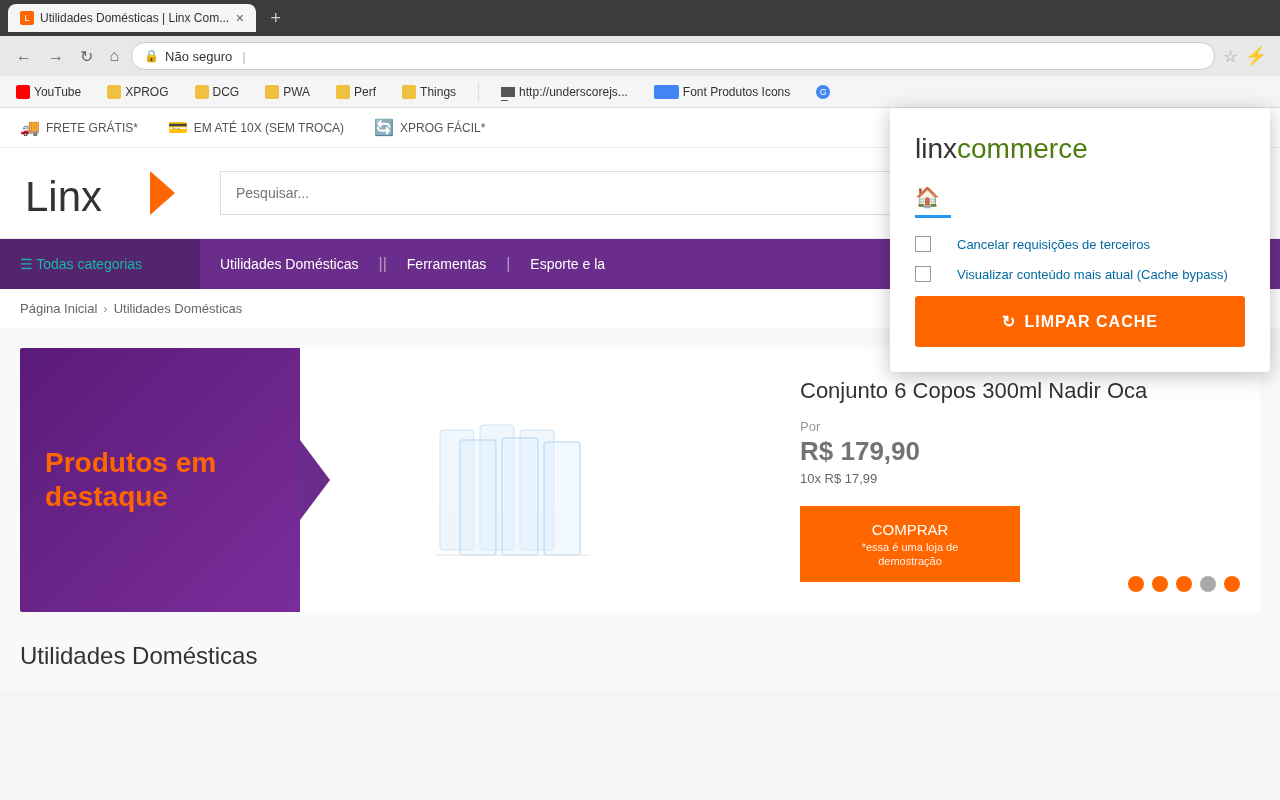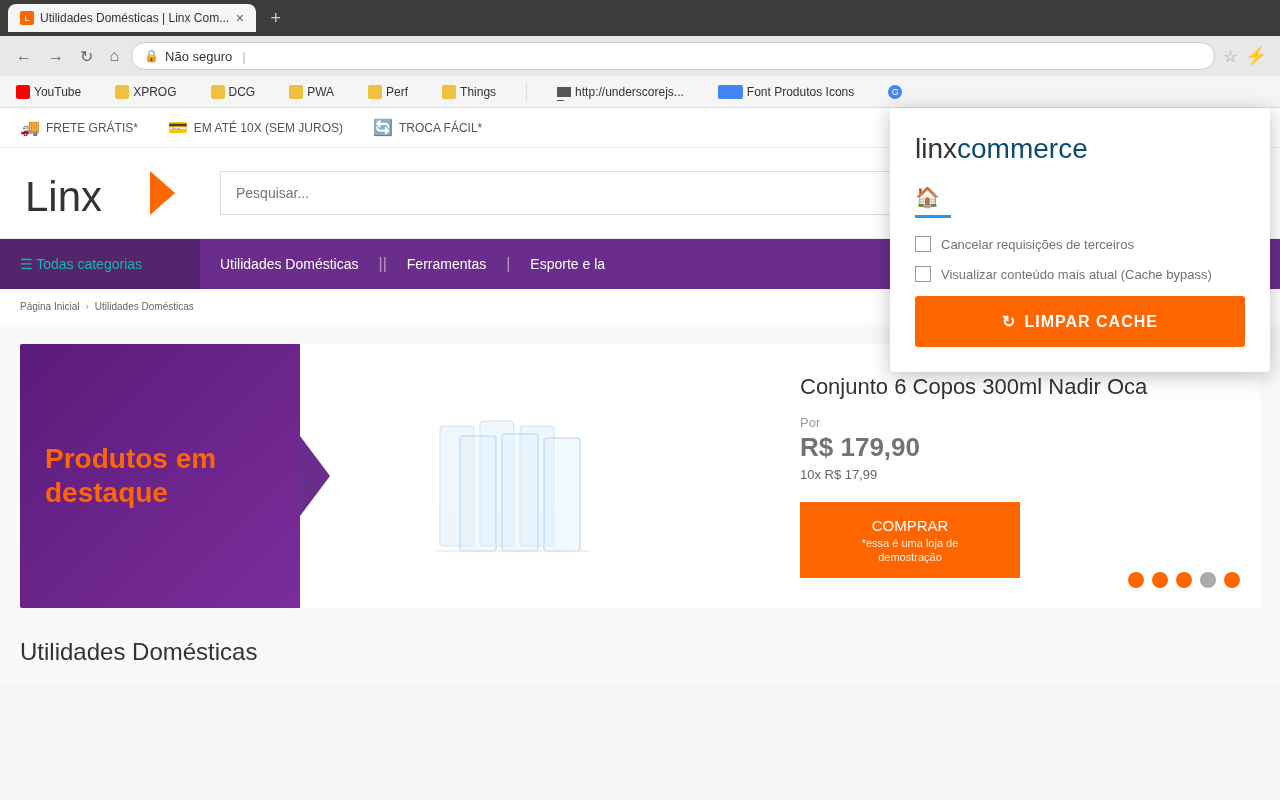--- a/index.html
+++ b/index.html
@@ -80,21 +80,21 @@
     .star-btn { background: none; border: none; font-size: 16px; color: #999; cursor: pointer; }
 
     
     .bookmarks-bar {
       background: #f5f5f5;
       border-bottom: 1px solid #ddd;
       height: 32px;
       display: flex;
       align-items: center;
       padding: 0 8px;
-      gap: 18px;
+      gap: 10px;
     }
     .bookmark-item {
       display: flex;
       align-items: center;
       gap: 4px;
       padding: 4px 8px;
       border-radius: 4px;
       font-size: 12px;
       color: #333;
       cursor: pointer;
@@ -191,21 +191,21 @@
       display: flex;
       align-items: center;
       font-size: 14px;
       white-space: nowrap;
     }
     .nav-sep { color: rgba(255,255,255,0.5); font-size: 16px; }
 
     
     .breadcrumb {
       padding: 12px 20px;
-      font-size: 10px;
+      font-size: 13px;
       color: #666;
       display: flex;
       align-items: center;
       gap: 6px;
       background: white;
     }
     .breadcrumb-sep { color: #999; }
     .breadcrumb-link { color: #666; text-decoration: none; }
     .breadcrumb-current { color: #666; }
 
@@ -312,42 +312,42 @@
       z-index: 200;
     }
     .popup-logo {
       display: flex;
       align-items: center;
       margin-bottom: 20px;
       font-size: 28px;
       font-weight: 300;
       color: #333;
     }
-    .popup-logo-commerce { color: #0c4a6e; font-size: 28px; font-weight: 300; }
+    .popup-logo-commerce { color: #4d7c0f; font-size: 28px; font-weight: 300; }
     .popup-home-btn {
       display: block;
       margin-bottom: 6px;
     }
     .home-icon {
       font-size: 20px;
       color: #2196f3;
     }
     .popup-home-underline {
       width: 36px;
       height: 3px;
       background: #2196f3;
       margin-bottom: 18px;
     }
     .popup-checkbox-row {
       display: flex;
       align-items: center;
-      gap: 10px;
+      gap: 26px;
       margin-bottom: 14px;
       font-size: 13px;
-      color: #737373;
+      color: #0369a1;
     }
     .popup-checkbox {
       width: 16px; height: 16px;
       border: 1px solid #999;
       background: white;
       flex-shrink: 0;
       cursor: pointer;
     }
     .popup-clear-btn {
       width: 100%;
@@ -435,25 +435,25 @@
 
 <div class="page">
 
   <div class="top-info-bar">
     <div class="info-item">
       <span class="info-icon">🚚</span>
       <span>FRETE GRÁTIS*</span>
     </div>
     <div class="info-item">
       <span class="info-icon">💳</span>
-      <span>EM ATÉ 10X (SEM JUROS)</span>
+      <span>EM ATÉ 10X (SEM TROCA)</span>
     </div>
     <div class="info-item">
       <span class="info-icon">🔄</span>
-      <span>TROCA FÁCIL*</span>
+      <span>XPROG FÁCIL*</span>
     </div>
   </div>
 
   <div class="site-header">
     <div class="logo-area">
       <div class="logo-linx">
         <svg width="160" height="60" viewBox="0 0 160 60">
 
           <text x="5" y="48" font-size="42" font-weight="300" fill="#333" font-family="Arial">Linx</text>
 

